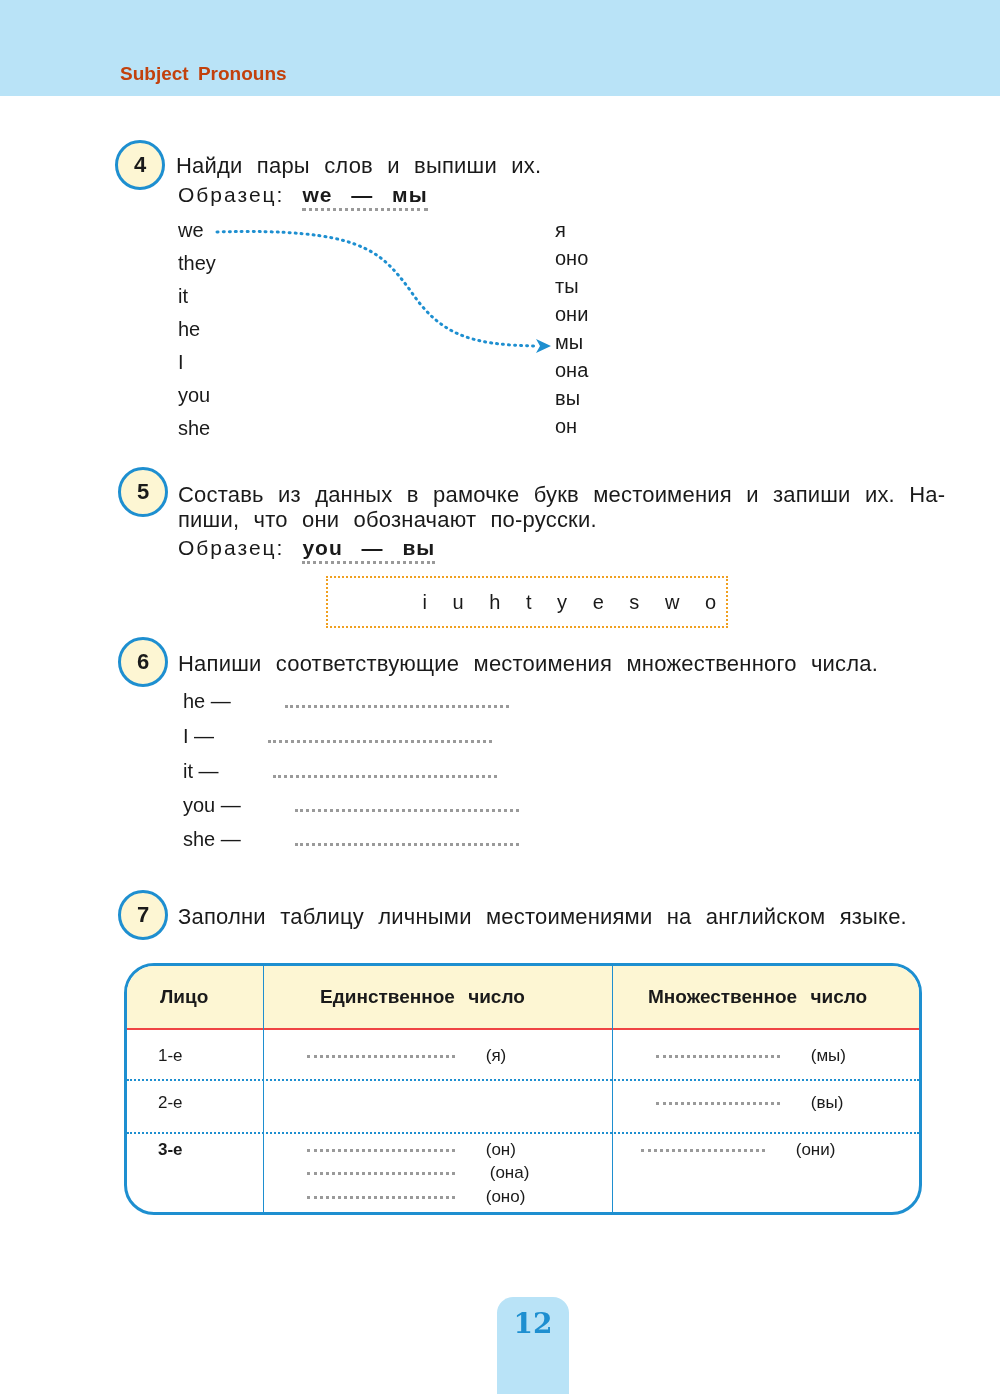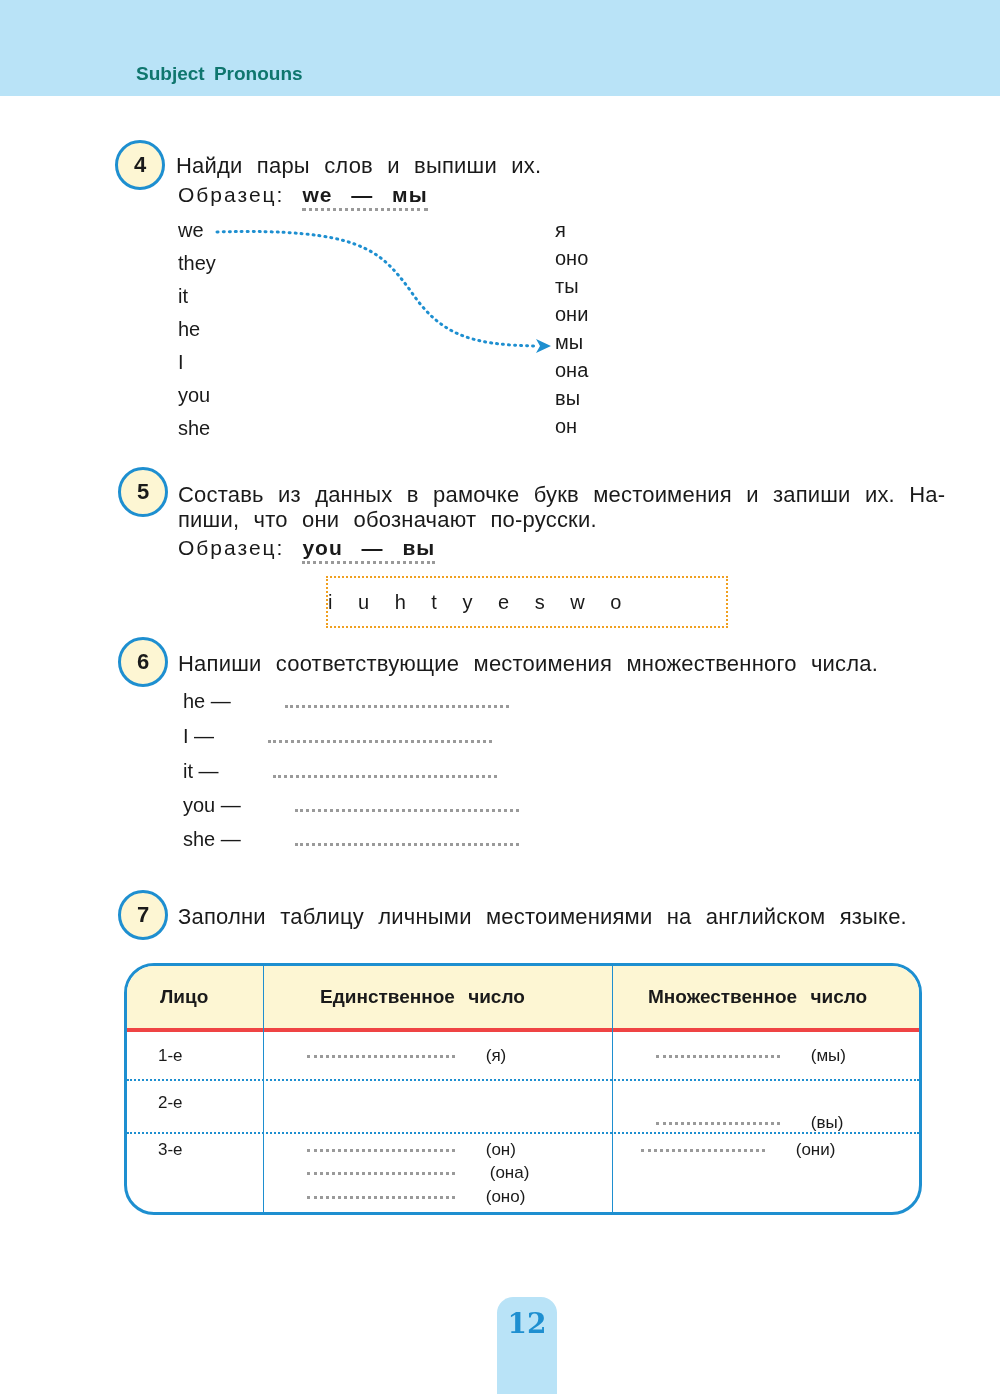--- a/index.html
+++ b/index.html
@@ -1,43 +1,43 @@
 <!DOCTYPE html>
 <html><head>
 <meta charset="utf-8">
 <style>
   html, body { margin:0; padding:0; }
   body { width:1000px; height:1394px; background:#ffffff; position:relative; overflow:hidden;
          font-family:"Liberation Sans", sans-serif; color:#1a1a1a; }
   .header { position:absolute; left:0; top:0; width:1000px; height:96px; background:#b9e3f7; }
-  .header-title { position:absolute; left:136px; top:63px; font-size:19px; font-weight:bold; color:#0f766e; word-spacing:4px;text-align:center; }
+  .header-title { position:absolute; left:120px; top:63px; font-size:19px; font-weight:bold; color:#c2410c; word-spacing:4px;text-align:center; }
   .num { position:absolute; width:44px; height:44px; border:3px solid #1e8fd0; border-radius:50%;
          background:#fdf6d3; display:flex; align-items:center; justify-content:center;
          font-weight:bold; font-size:22px; color:#1a1a1a; box-sizing:content-box; }
   .instr { position:absolute; font-size:22px; word-spacing:8px; letter-spacing:0.2px; }
   .sample { position:absolute; font-size:21px; letter-spacing:2px; }
   .sample .ex { font-weight:bold; margin-left:18px; letter-spacing:1px; word-spacing:12px;
                 border-bottom:3px dotted #9a9a9a; padding-bottom:2px; }
   .col-word { position:absolute; font-size:20px; }
   .arrow { position:absolute; left:0; top:0; }
   .letters-box { position:absolute; left:326px; top:576px; width:398px; height:48px;
-                 border:2px dotted #f0a020; display:flex; align-items:center; justify-content:flex-start;
+                 border:2px dotted #f0a020; display:flex; align-items:center; justify-content:flex-end;
                  font-size:20px; letter-spacing:10px; }
   .fill-row { position:absolute; font-size:20px; display:flex; align-items:baseline;gap:40px; }
   .dots { display:inline-block; border-bottom:3px dotted #9a9a9a; height:0; margin-left:14px; }
   .table { position:absolute; left:124px; top:963px; width:798px; height:252px; border:3px solid #1e8fd0;
            border-radius:30px; overflow:hidden; box-sizing:border-box; }
   .thead { position:absolute; left:0; top:0; width:100%; height:62px; background:#fdf6d3;
-           border-bottom:4px solid #ef4444; }
+           border-bottom:2px solid #ef4444; }
   .th { position:absolute; top:20px; font-weight:bold; font-size:19px; word-spacing:8px; }
   .vline { position:absolute; top:0; bottom:0; width:1px; background:#1e8fd0; }
   .hline { position:absolute; left:0; right:0; height:0; border-top:2px dotted #1e8fd0; }
   .cell { position:absolute; font-size:17px; }
   .tdots { display:inline-block; width:148px; border-bottom:3px dotted #9a9a9a; vertical-align:middle; }
-  .page-tab { position:absolute; left:497px; top:1297px; width:60px; height:97px; background:#b9e3f7;
+  .page-tab { position:absolute; left:497px; top:1297px; width:72px; height:97px; background:#b9e3f7;
               border-radius:16px 16px 0 0; }
   .page-num { position:absolute; left:0; right:0; top:10px; text-align:center; font-family:"DejaVu Serif", serif;
               font-weight:bold; font-size:28px; color:#1e8fd0; }
 </style>
 </head>
 <body>
 
 <div class="header">
   <div class="header-title">Subject Pronouns</div>
 </div>
@@ -134,26 +134,26 @@
   <div class="cell" style="left:180px;top:80px;">
     <span class="tdots"></span>
     <span style="margin-left:26px;">(я)</span>
   </div>
   <div class="cell" style="left:529px;top:80px;">
     <span class="tdots" style="width:124px;"></span>
     <span style="margin-left:26px;">(мы)</span>
   </div>
 
   <div class="cell" style="left:31px;top:127px;">2-е</div>
-  <div class="cell" style="left:529px;top:127px;margin-top:20px;">
+  <div class="cell" style="left:529px;top:127px;">
     <span class="tdots" style="width:124px;"></span>
     <span style="margin-left:26px;">(вы)</span>
   </div>
 
-  <div class="cell" style="left:31px;top:174px;">3-е</div>
+  <div class="cell" style="left:31px;top:174px;font-weight:bold;">3-е</div>
   <div class="cell" style="left:180px;top:174px;">
     <span class="tdots"></span>
     <span style="margin-left:26px;">(он)</span>
   </div>
   <div class="cell" style="left:180px;top:197px;">
     <span class="tdots"></span>
     <span style="margin-left:30px;">(она)</span>
   </div>
   <div class="cell" style="left:180px;top:221px;">
     <span class="tdots"></span>

